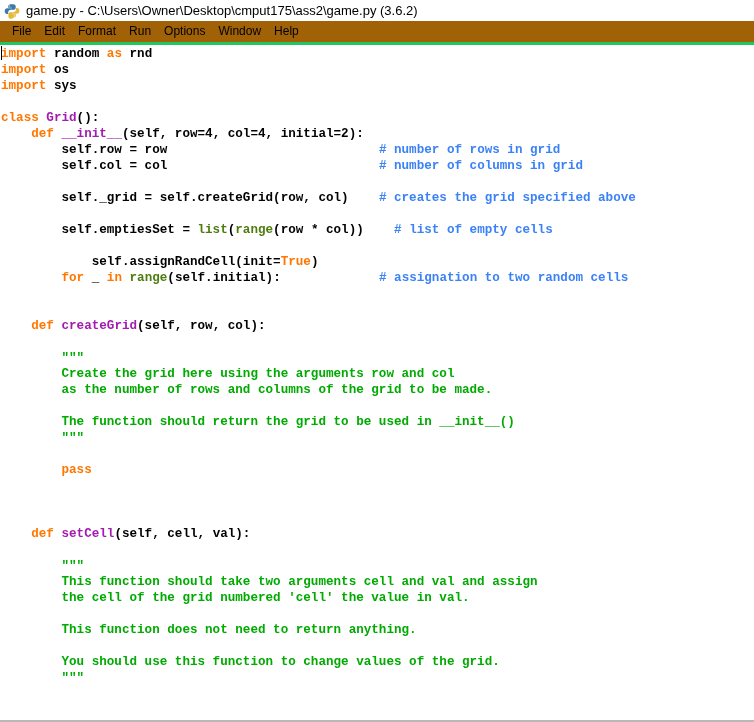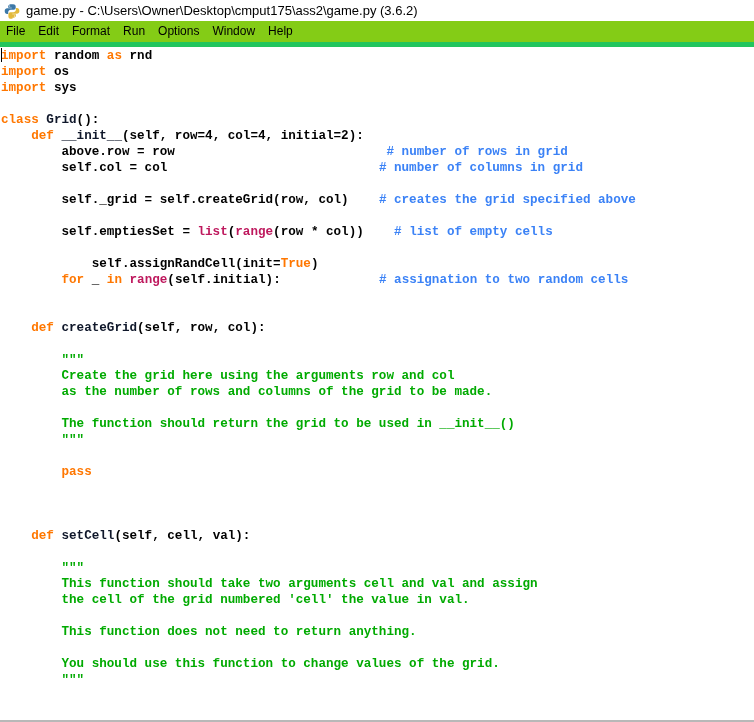--- a/index.html
+++ b/index.html
@@ -43,25 +43,26 @@
   #title-text {
     font-family: "Liberation Sans", sans-serif;
     font-size: 13px;
     color: #000000;
     white-space: nowrap;
     line-height: 16px;
   }
   
   #menubar {
     height: 21px;
-    background: #84cc16;
+    background: #a16207;
     display: flex;
     align-items: center;
+    padding-left: 6px;
     flex: 0 0 auto;
-    border-bottom: 5px solid #22c55e;
+    border-bottom: 3px solid #22c55e;
   }
   .menu-item {
     font-family: "Liberation Sans", sans-serif;
     font-size: 12px;
     color: #000000;
     padding: 1px 7px 1px 6px;
     white-space: nowrap;
     cursor: default;
     line-height: 15px;
   }
@@ -85,22 +86,22 @@
     letter-spacing: 0px;
     tab-size: 4;
   }
   #code .ln {
     display: block;
     height: 16px;
     white-space: pre;
   }
   
   .kw   { color: #ff7700; }  
-  .bi   { color: #be185d; }  
-  .defn { color: #0f172a; }  
+  .bi   { color: #4d7c0f; }  
+  .defn { color: #a21caf; }  
   .cmt  { color: #3b82f6; }  
   .str  { color: #00aa00; }  
   .pln  { color: #000000; }  
   
   #caret {
     position: absolute;
     left: 1px;
     top: 1px;
     width: 1px;
     height: 14px;
@@ -135,21 +136,21 @@
   </div>
 
   <div id="editor">
     <div id="caret"></div>
     <pre id="code"><span class="ln"><span class="kw">import</span><span class="pln"> random </span><span class="kw">as</span><span class="pln"> rnd</span>
 </span><span class="ln"><span class="kw">import</span><span class="pln"> os</span>
 </span><span class="ln"><span class="kw">import</span><span class="pln"> sys</span>
 </span><span class="ln">
 </span><span class="ln"><span class="kw">class</span><span class="pln"> </span><span class="defn">Grid</span><span class="pln">():</span>
 </span><span class="ln"><span class="pln">    </span><span class="kw">def</span><span class="pln"> </span><span class="defn">__init__</span><span class="pln">(self, row=4, col=4, initial=2):</span>
-</span><span class="ln"><span class="pln">        above.row = row</span><span class="pln">                            </span><span class="cmt"># number of rows in grid</span>
+</span><span class="ln"><span class="pln">        self.row = row</span><span class="pln">                            </span><span class="cmt"># number of rows in grid</span>
 </span><span class="ln"><span class="pln">        self.col = col</span><span class="pln">                            </span><span class="cmt"># number of columns in grid</span>
 </span><span class="ln">
 </span><span class="ln"><span class="pln">        self._grid = self.createGrid(row, col)</span><span class="pln">    </span><span class="cmt"># creates the grid specified above</span>
 </span><span class="ln">
 </span><span class="ln"><span class="pln">        self.emptiesSet = </span><span class="bi">list</span><span class="pln">(</span><span class="bi">range</span><span class="pln">(row * col))</span><span class="pln">    </span><span class="cmt"># list of empty cells</span>
 </span><span class="ln">
 </span><span class="ln"><span class="pln">            self.assignRandCell(init=</span><span class="kw">True</span><span class="pln">)</span>
 </span><span class="ln"><span class="pln">        </span><span class="kw">for</span><span class="pln"> _ </span><span class="kw">in</span><span class="pln"> </span><span class="bi">range</span><span class="pln">(self.initial):</span><span class="pln">             </span><span class="cmt"># assignation to two random cells</span>
 </span><span class="ln">
 </span><span class="ln">

